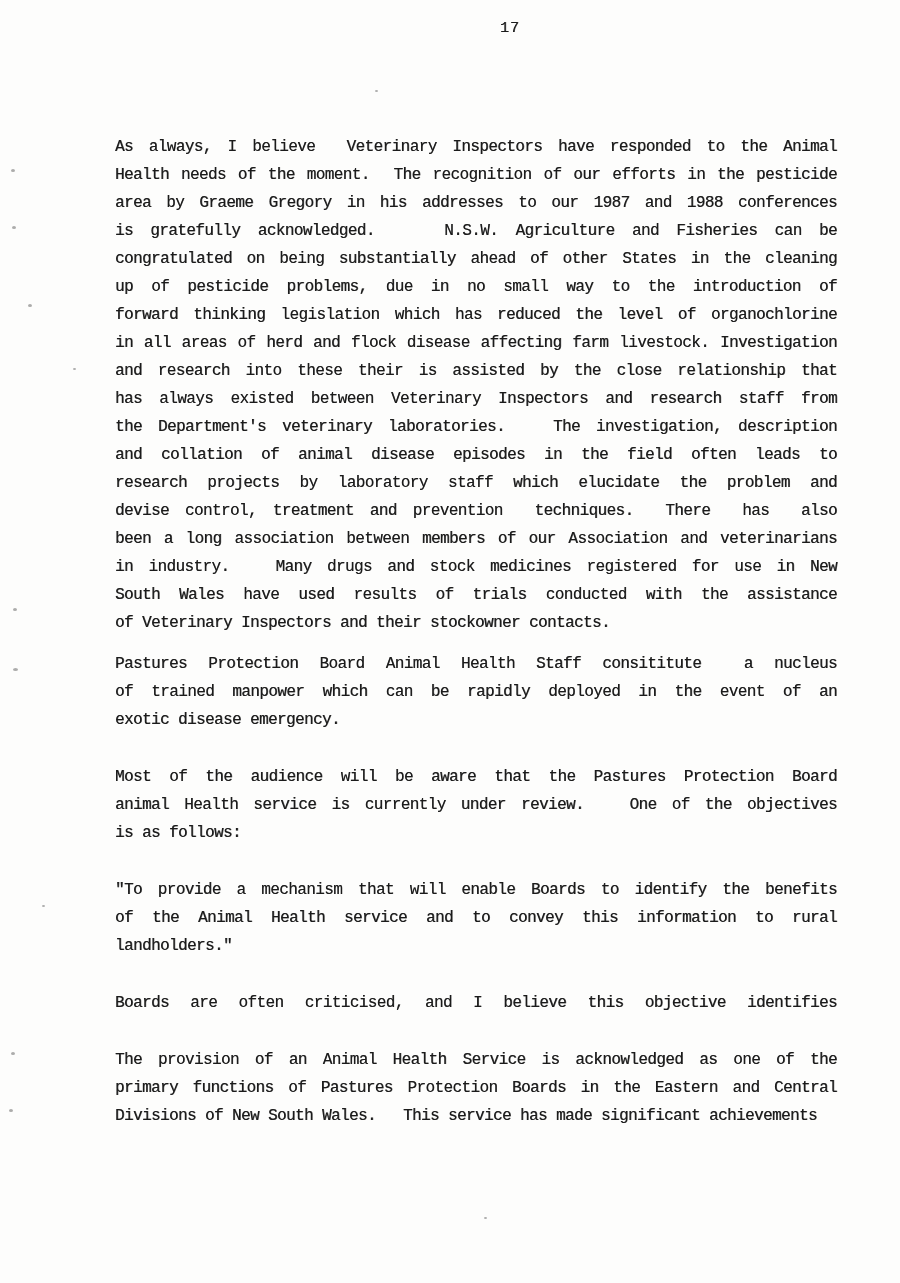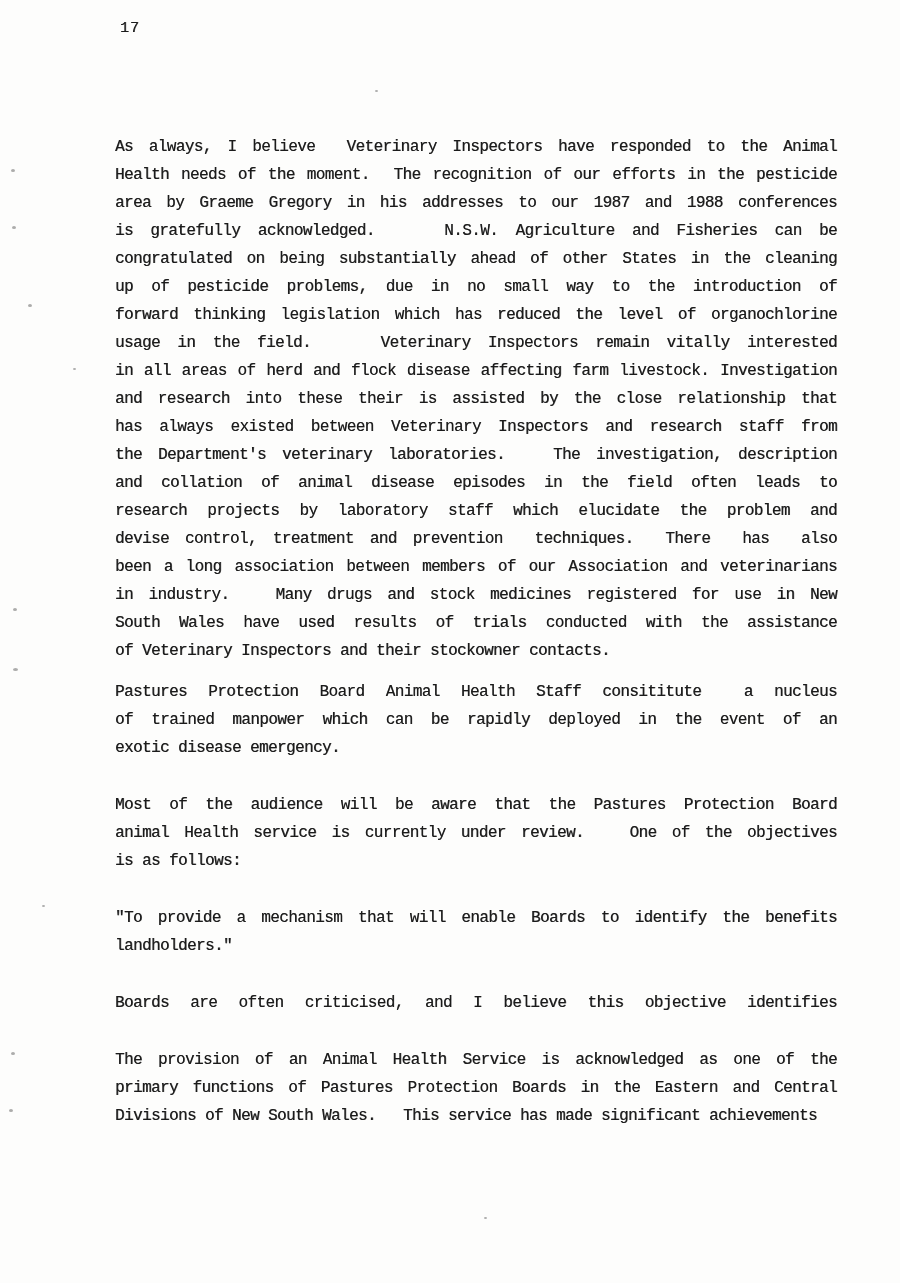--- a/index.html
+++ b/index.html
@@ -14,21 +14,21 @@
     background: #fdfdfc;
     overflow: hidden;
     font-family: "Liberation Mono", "DejaVu Sans Mono", monospace;
     color: #1b1b1b;
   }
   .page-number {
     position: absolute;
     top: 20px;
     left: 120px;
     width: 780px;
-    text-align: left;
+    text-align: center;
     font-size: 15px;
     letter-spacing: 1px;
     text-shadow: 0.4px 0 0 rgba(25,25,25,0.65);
   }
   .document-body {
     position: absolute;
     top: 121px;
     left: 115px;
     width: 722px;
     font-size: 16px;
@@ -79,21 +79,20 @@
 
   <div class="document-body">
       <div class="para first">
         <div class="line">As always, I believe&nbsp; Veterinary Inspectors have responded to the Animal</div>
         <div class="line">Health needs of the moment.&nbsp; The recognition of our efforts in the pesticide</div>
         <div class="line">area by Graeme Gregory in his addresses to our 1987 and 1988 conferences</div>
         <div class="line">is gratefully acknowledged.&nbsp;&nbsp;&nbsp; N.S.W. Agriculture and Fisheries can be</div>
         <div class="line">congratulated on being substantially ahead of other States in the cleaning</div>
         <div class="line">up of pesticide problems, due in no small way to the introduction of</div>
         <div class="line">forward thinking legislation which has reduced the level of organochlorine</div>
-        <div class="line">usage in the field.&nbsp;&nbsp;&nbsp; Veterinary Inspectors remain vitally interested</div>
         <div class="line">in all areas of herd and flock disease affecting farm livestock. Investigation</div>
         <div class="line">and research into these their is assisted by the close relationship that</div>
         <div class="line">has always existed between Veterinary Inspectors and research staff from</div>
         <div class="line">the Department's veterinary laboratories.&nbsp;&nbsp; The investigation, description</div>
         <div class="line">and collation of animal disease episodes in the field often leads to</div>
         <div class="line">research projects by laboratory staff which elucidate the problem and</div>
         <div class="line">devise control, treatment and prevention&nbsp; techniques.&nbsp; There&nbsp; has&nbsp; also</div>
         <div class="line">been a long association between members of our Association and veterinarians</div>
         <div class="line">in industry.&nbsp;&nbsp; Many drugs and stock medicines registered for use in New</div>
         <div class="line">South Wales have used results of trials conducted with the assistance</div>
@@ -104,20 +103,21 @@
         <div class="line">of trained manpower which can be rapidly deployed in the event of an</div>
         <div class="line last">exotic disease emergency.</div>
       </div>
       <div class="para">
         <div class="line">Most of the audience will be aware that the Pastures Protection Board</div>
         <div class="line">animal Health service is currently under review.&nbsp;&nbsp; One of the objectives</div>
         <div class="line last">is as follows:</div>
       </div>
       <div class="para">
         <div class="line">"To provide a mechanism that will enable Boards to identify the benefits</div>
+        <div class="line">of the Animal Health service and to convey this information to rural</div>
         <div class="line last">landholders."</div>
       </div>
       <div class="para">
         <div class="line">Boards are often criticised, and I believe this objective identifies</div>
       </div>
       <div class="para">
         <div class="line">The provision of an Animal Health Service is acknowledged as one of the</div>
         <div class="line">primary functions of Pastures Protection Boards in the Eastern and Central</div>
         <div class="line last">Divisions of New South Wales.&nbsp;&nbsp; This service has made significant achievements</div>
       </div>

